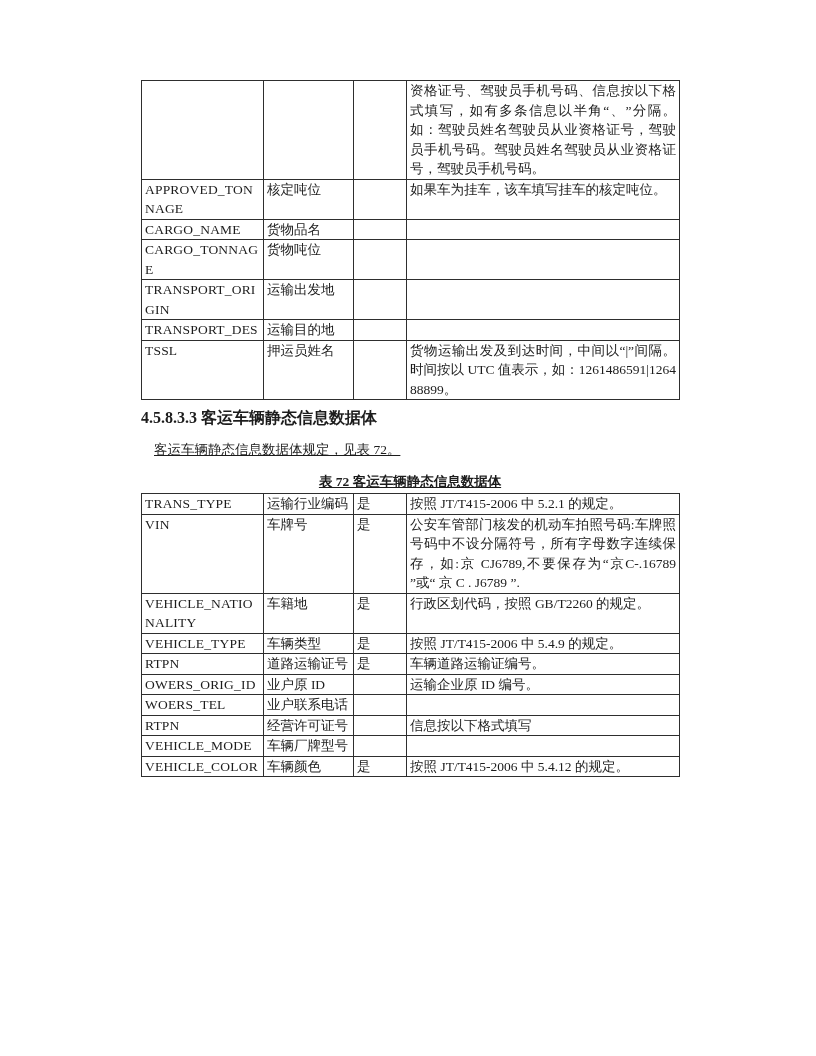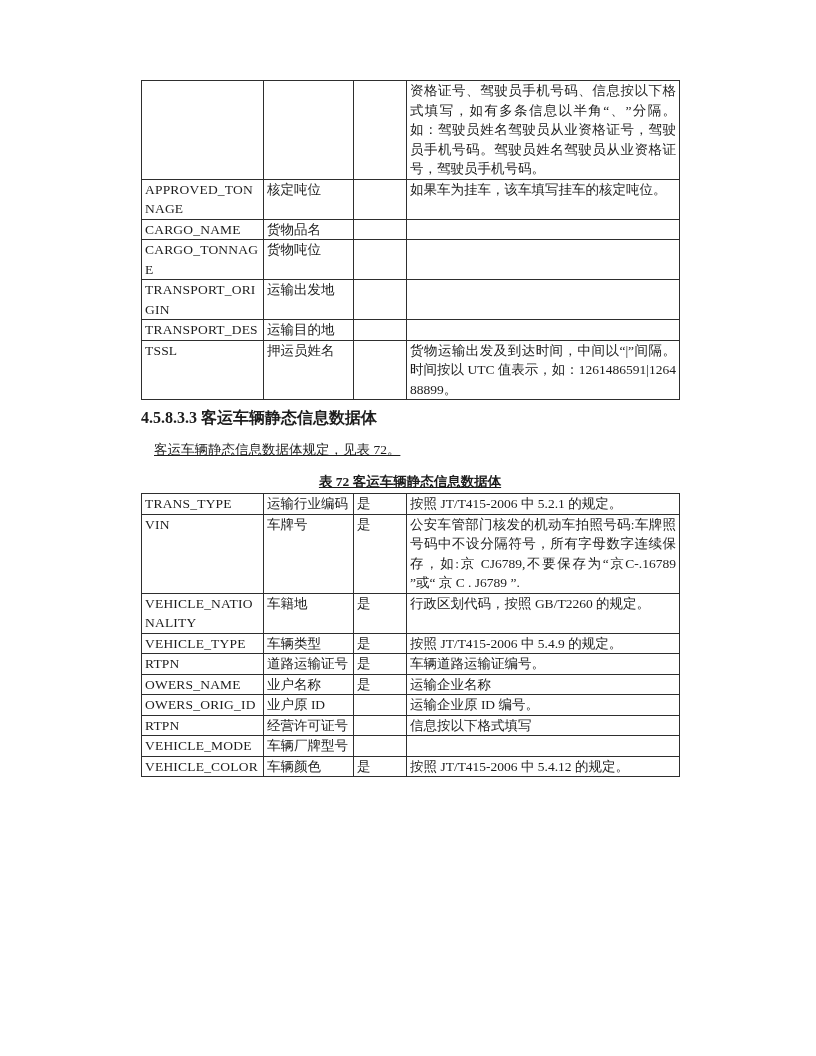--- a/index.html
+++ b/index.html
@@ -156,32 +156,32 @@
         <td class="c-req">是</td>
         <td class="c-desc">按照 JT/T415-2006 中 5.4.9 的规定。</td>
       </tr>
       <tr>
         <td class="c-id">RTPN</td>
         <td class="c-name">道路运输证号</td>
         <td class="c-req">是</td>
         <td class="c-desc">车辆道路运输证编号。</td>
       </tr>
       <tr>
-        <td class="c-id">OWERS_NAME</td>
-        <td class="c-name">业户名称</td>
-        <td class="c-req">是</td>
-        <td class="c-desc">运输企业名称</td>
-      </tr>
-      <tr>
         <td class="c-id">OWERS_ORIG_ID</td>
         <td class="c-name">业户原 ID</td>
         <td class="c-req"></td>
         <td class="c-desc">运输企业原 ID 编号。</td>
       </tr>
       <tr>
+        <td class="c-id">WOERS_TEL</td>
+        <td class="c-name">业户联系电话</td>
+        <td class="c-req"></td>
+        <td class="c-desc"></td>
+      </tr>
+      <tr>
         <td class="c-id">RTPN</td>
         <td class="c-name">经营许可证号</td>
         <td class="c-req"></td>
         <td class="c-desc">信息按以下格式填写</td>
       </tr>
       <tr>
         <td class="c-id">VEHICLE_MODE</td>
         <td class="c-name">车辆厂牌型号</td>
         <td class="c-req"></td>
         <td class="c-desc"></td>

